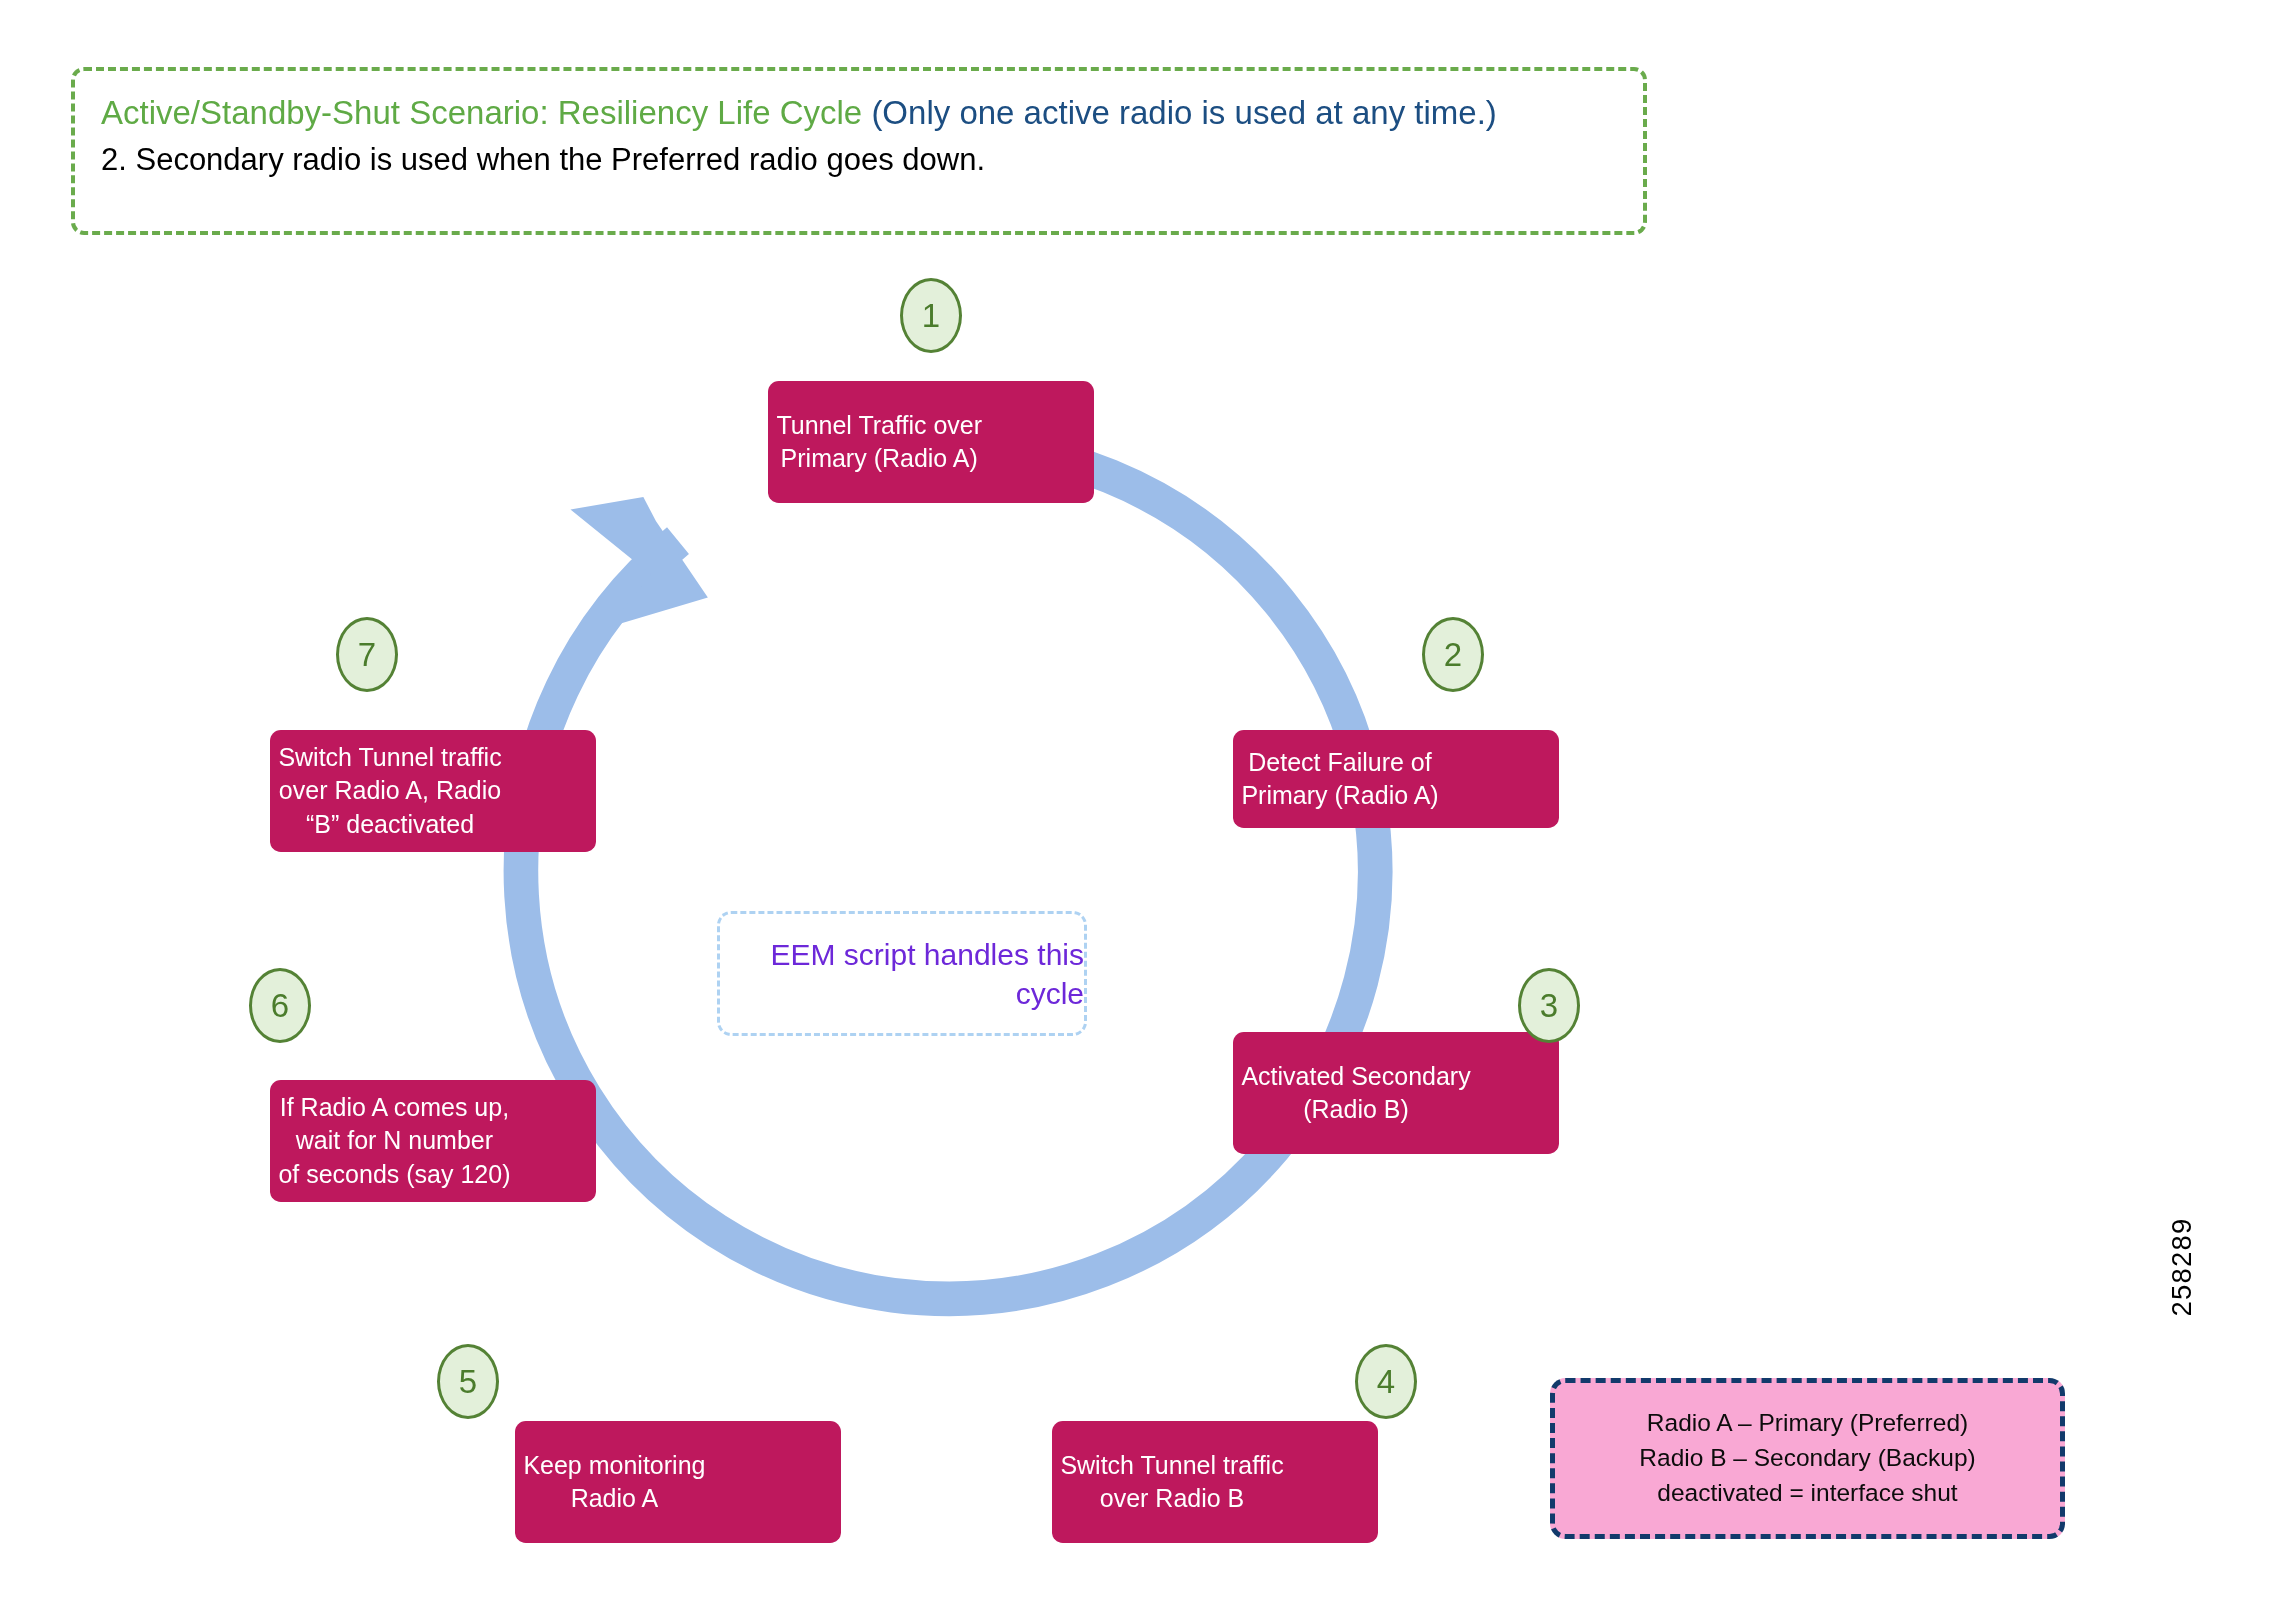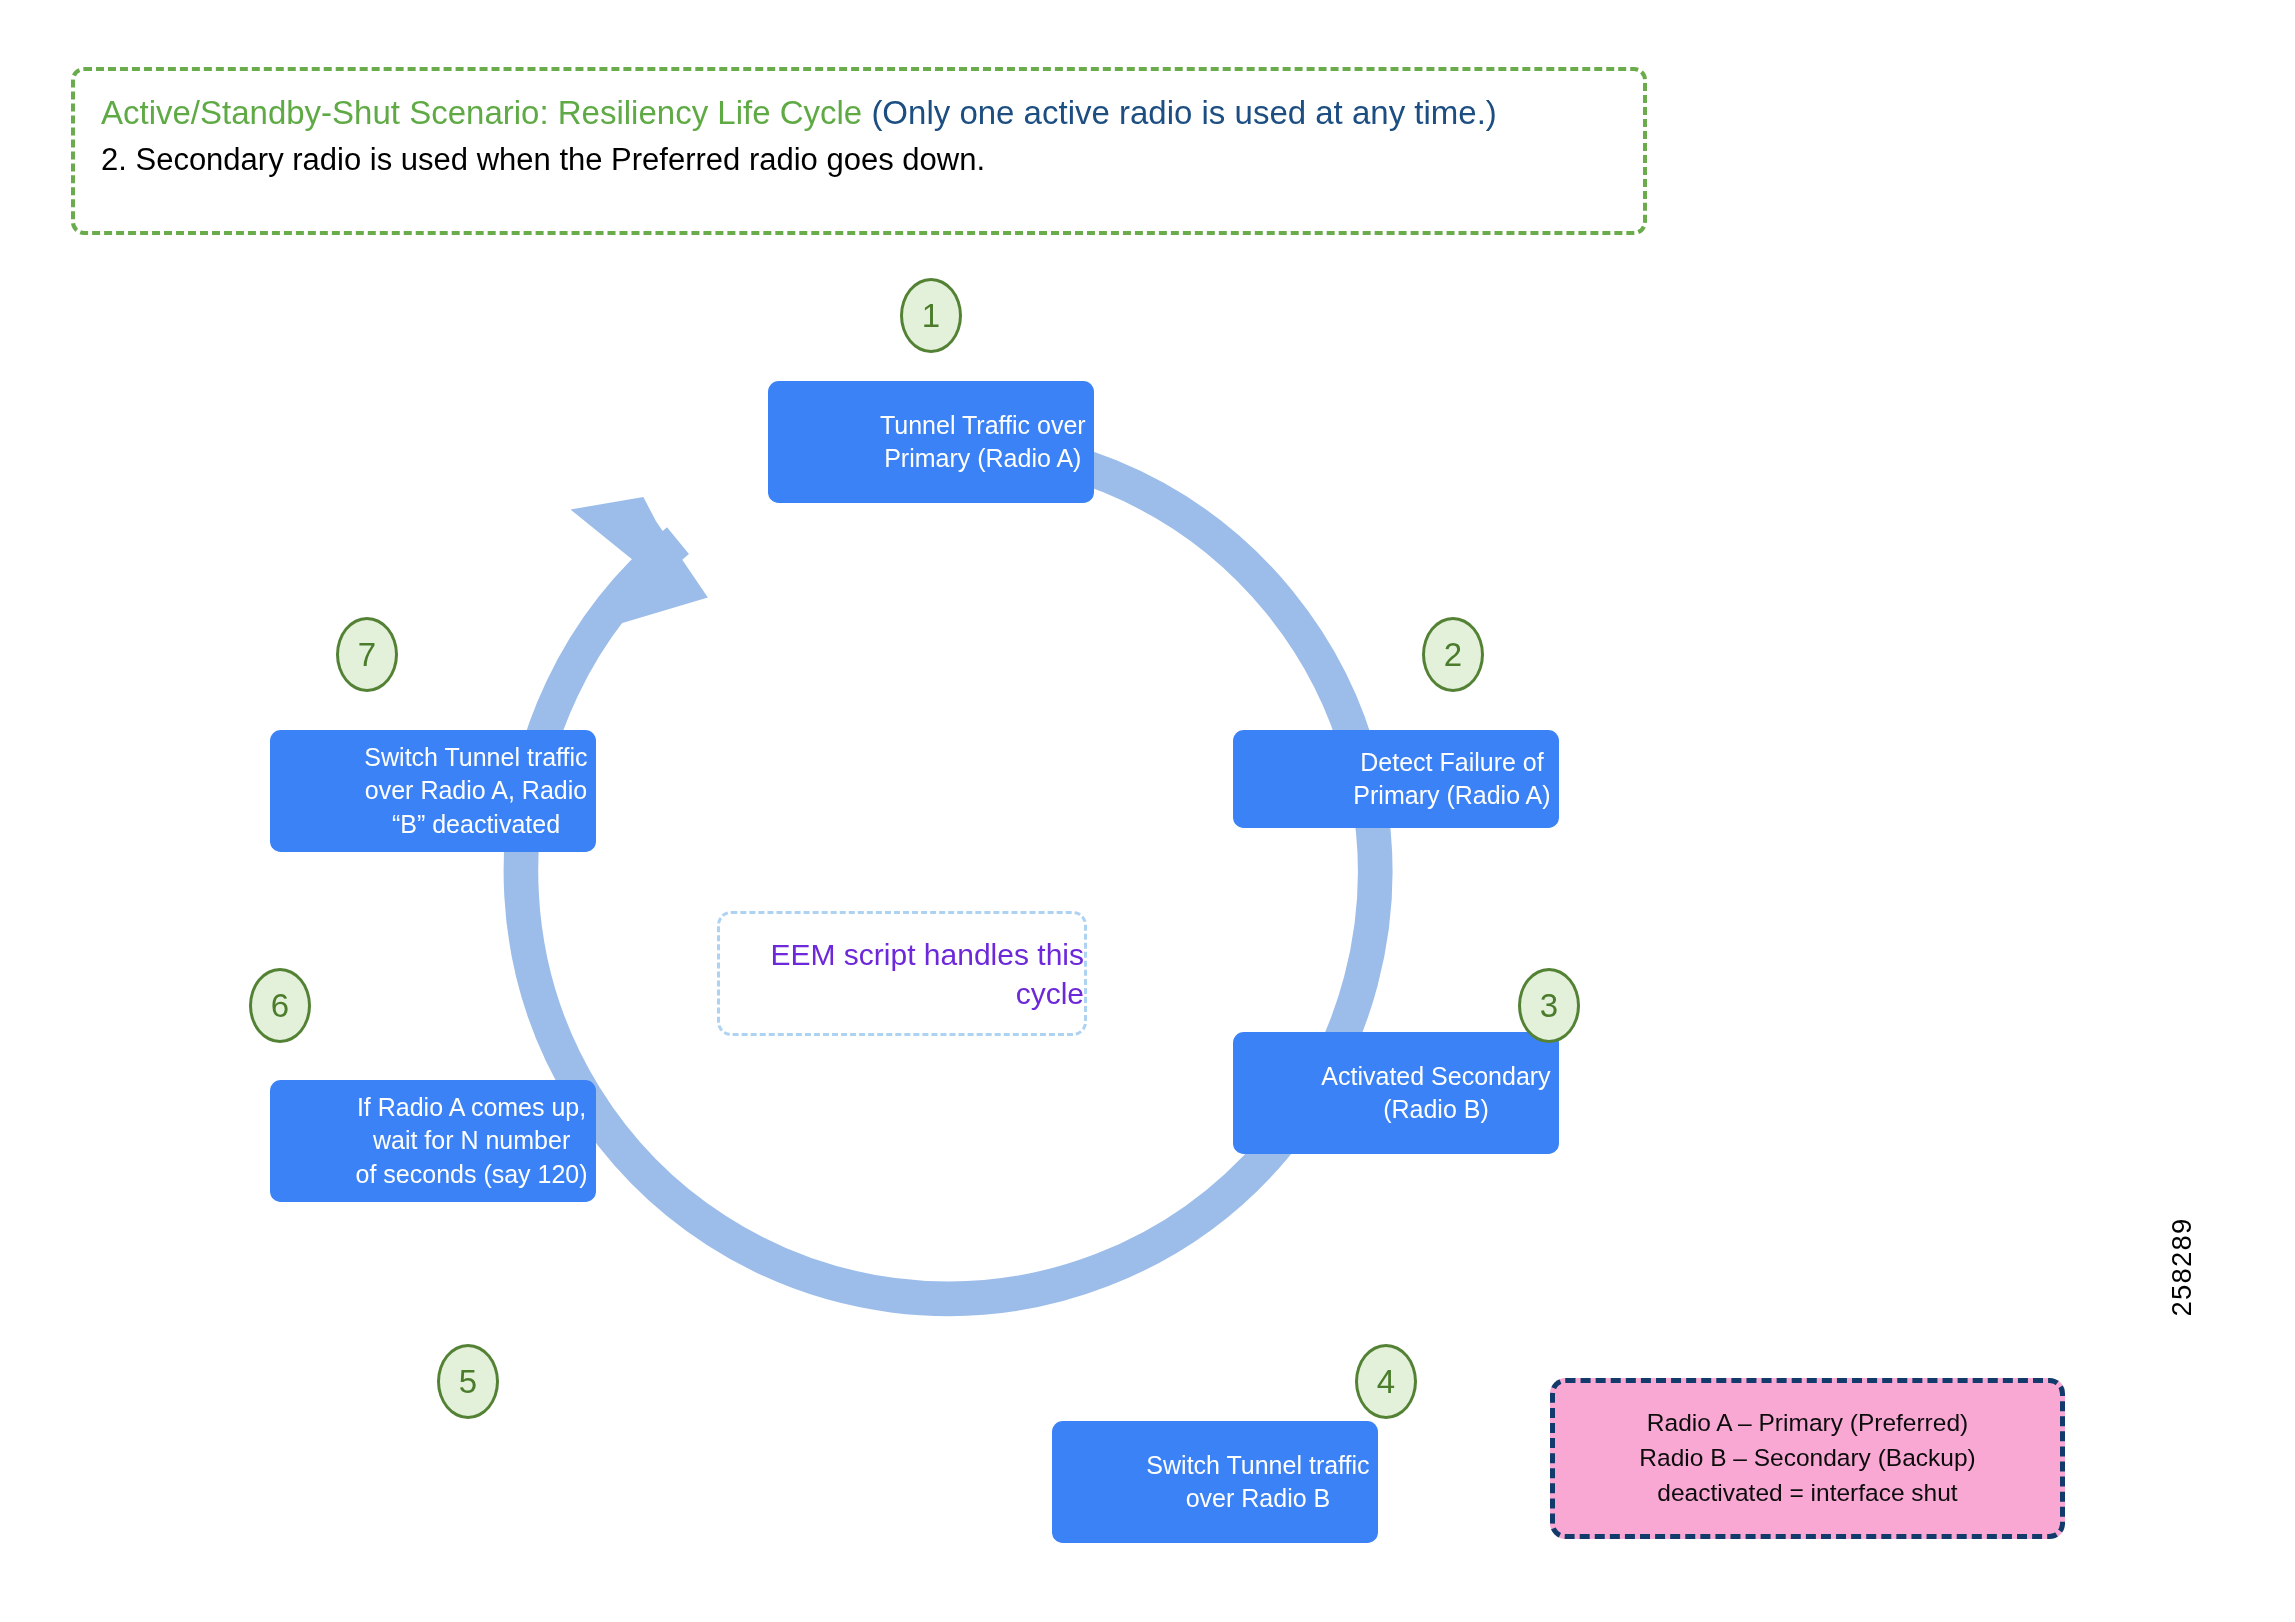--- a/index.html
+++ b/index.html
@@ -23,22 +23,22 @@
   .header-paren{color:#1c4e82;font-weight:normal;}
   .header-rule{
     font-size:31px;line-height:1.30;color:#000000;white-space:nowrap;
   }
 
   
   .ring-svg{position:absolute;left:0;top:0;width:2295px;height:1622px;overflow:visible;}
 
   
   .step-box{
-    position:absolute;background:#3b82f6;border-radius:10.8px;
-    color:#ffffff;display:flex;align-items:center;justify-content:flex-end;
+    position:absolute;background:#be185d;border-radius:10.8px;
+    color:#ffffff;display:flex;align-items:center;justify-content:flex-start;
     text-align:center;font-size:25px;line-height:1.33;
     box-sizing:border-box;padding:6px 8.4px;
   }
   .step-box span{display:block;}
 
   
   .num-bullet{
     position:absolute;width:62px;height:75px;border-radius:50%;
     background:#e3f0da;border:3.6px solid #548235;box-sizing:border-box;
     display:flex;align-items:center;justify-content:center;
@@ -111,20 +111,26 @@
     </div>
   </div>
 
   <div class="step-box" style="left:1052px;top:1421px;width:326px;height:122px;">
     <div>
       <span>Switch Tunnel traffic</span>
       <span>over Radio B</span>
     </div>
   </div>
 
+  <div class="step-box" style="left:515px;top:1421px;width:326px;height:122px;">
+    <div>
+      <span>Keep monitoring</span>
+      <span>Radio A</span>
+    </div>
+  </div>
 
   <div class="step-box" style="left:270px;top:1080px;width:326px;height:122px;">
     <div>
       <span>If Radio A comes up,</span>
       <span>wait for N number</span>
       <span>of seconds (say 120)</span>
     </div>
   </div>
 
   <div class="step-box" style="left:270px;top:730px;width:326px;height:122px;">

